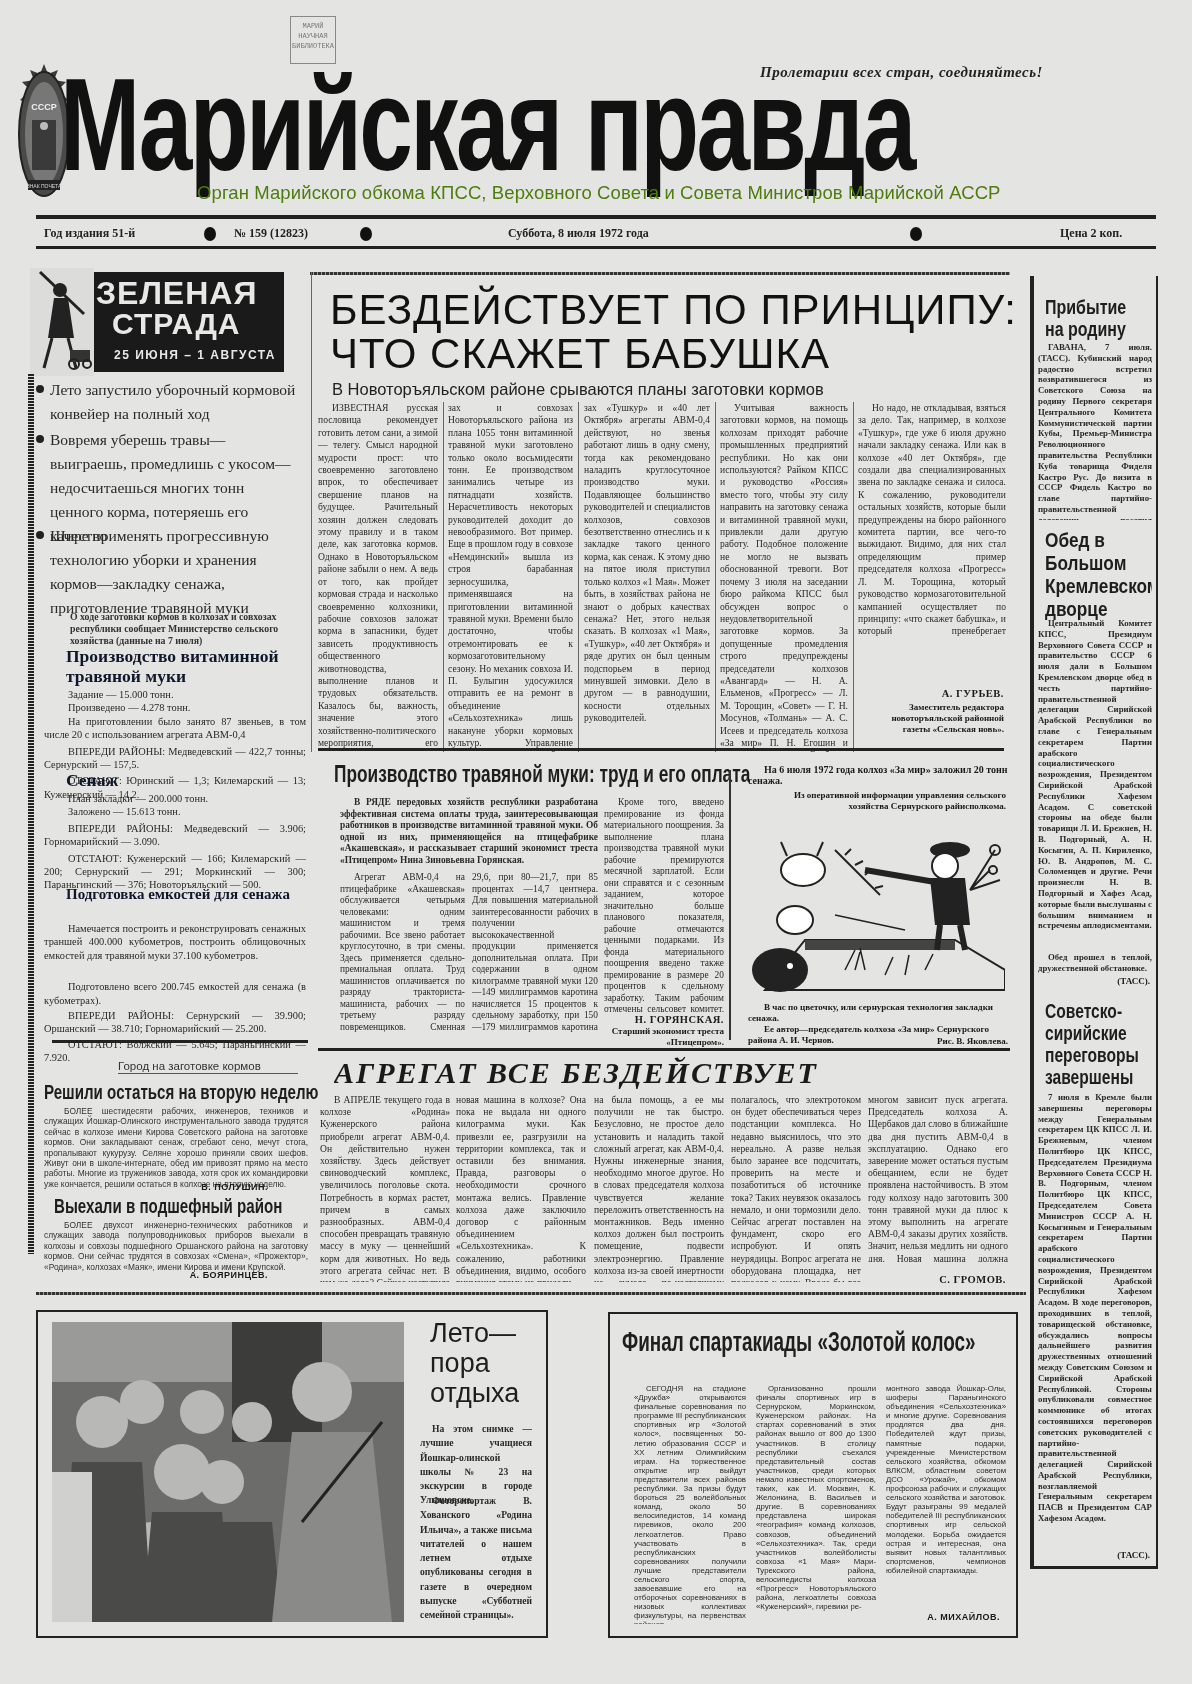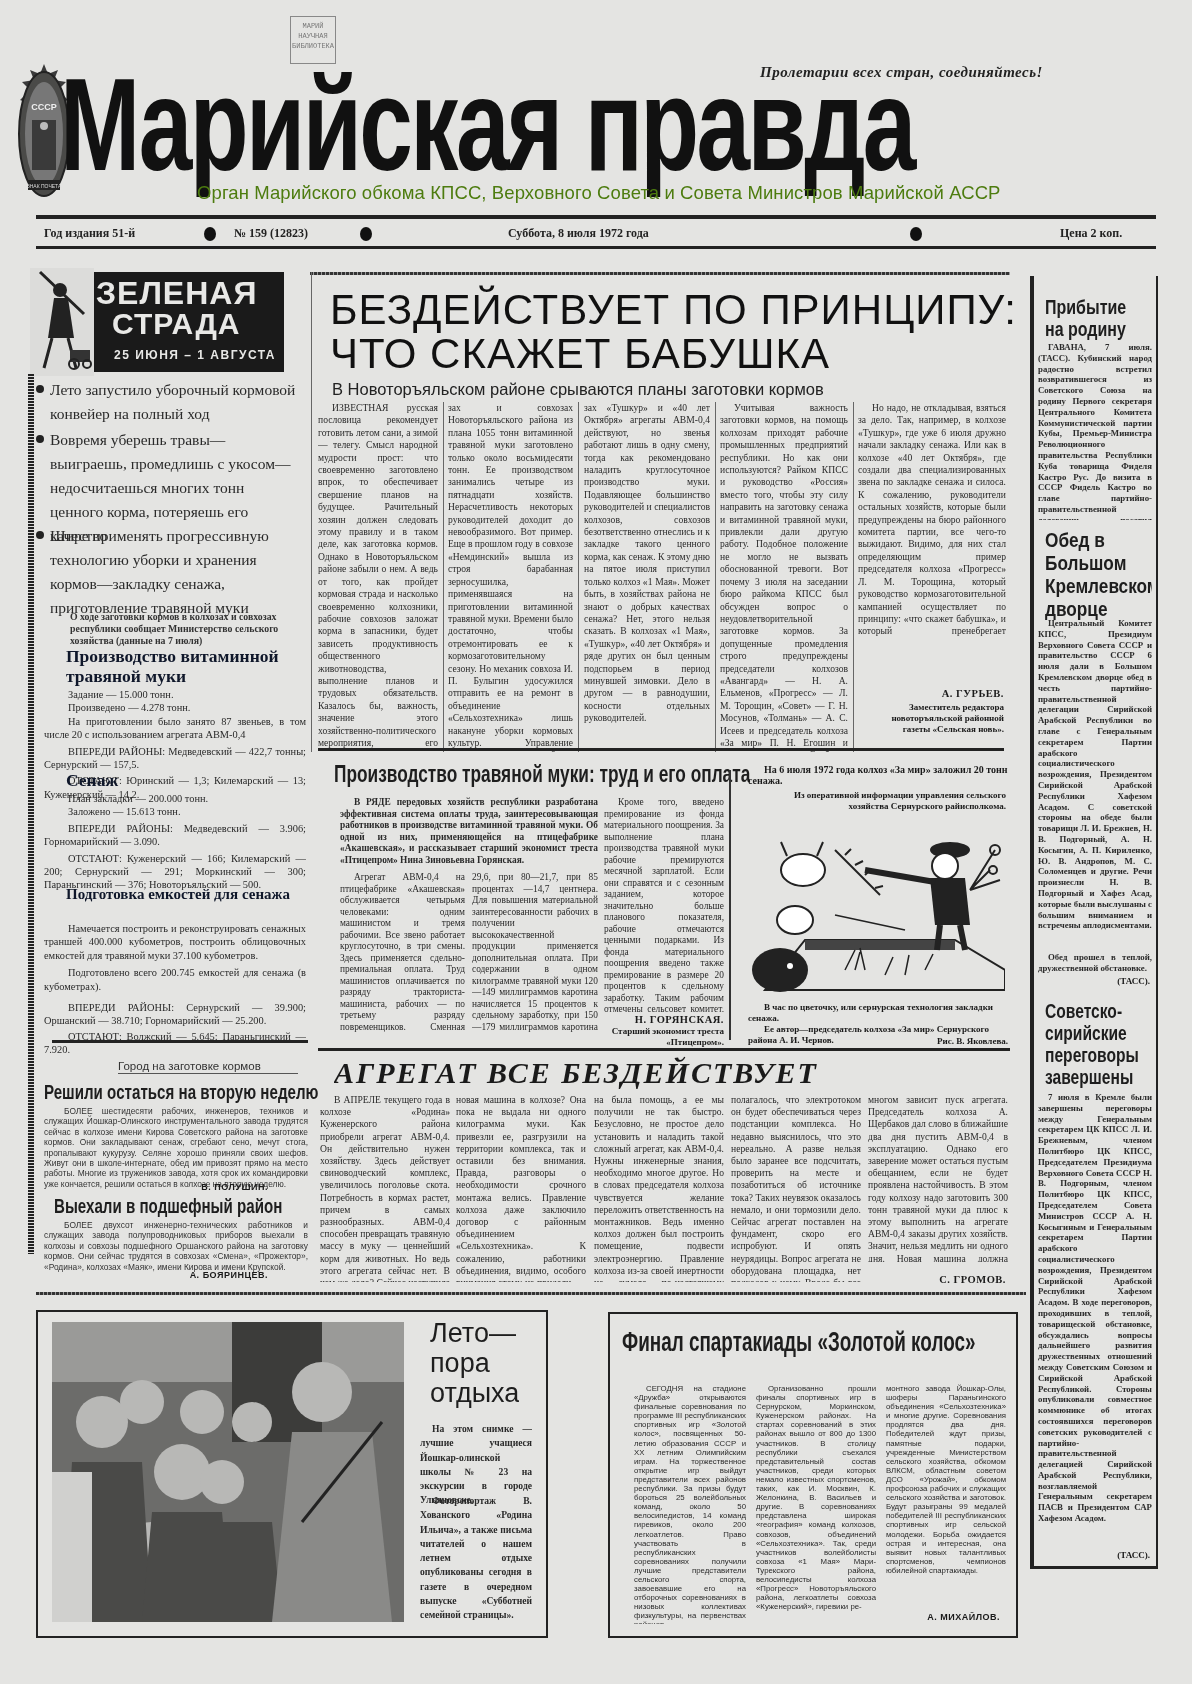--- a/index.html
+++ b/index.html
@@ -140,22 +140,22 @@
   <div class="col body-text" style="left:44px; top:792px; width:262px; font-size:10.4px; line-height:13.4px;">
     <p style="padding-left:24px;">План закладки — 200.000 тонн.</p>
     <p style="padding-left:24px;">Заложено — 15.613 тонн.</p>
     <p style="text-indent:24px; margin-top:3px;">ВПЕРЕДИ РАЙОНЫ: Медведевский — 3.906; Горномарийский — 3.090.</p>
     <p style="text-indent:24px; margin-top:3px;">ОТСТАЮТ: Куженерский — 166; Килемарский — 200; Сернурский — 291; Моркинский — 300; Параньгинский — 376; Новоторъяльский — 500.</p>
   </div>
 
   <div class="col h-serif" style="left:66px; top:884px; width:240px; font-size:15px; line-height:20px;">Подготовка емкостей для сенажа</div>
   <div class="col body-text" style="left:44px; top:922px; width:262px; font-size:10.4px; line-height:13.4px;">
     <p style="text-indent:24px;">Намечается построить и реконструировать сенажных траншей 400.000 кубометров, построить облицовочных емкостей для травяной муки 37.100 кубометров.</p>
-    <p style="text-indent:24px; margin-top:4px;">Подготовлено всего 200.745 емкостей для сенажа (в кубометрах).</p>
-    <p style="text-indent:24px; margin-top:8px;">ВПЕРЕДИ РАЙОНЫ: Сернурский — 39.900; Оршанский — 38.710; Горномарийский — 25.200.</p>
+    <p style="text-indent:24px; margin-top:18px;">Подготовлено всего 200.745 емкостей для сенажа (в кубометрах).</p>
+    <p style="text-indent:24px; margin-top:2px;">ВПЕРЕДИ РАЙОНЫ: Сернурский — 39.900; Оршанский — 38.710; Горномарийский — 25.200.</p>
     <p style="text-indent:24px; margin-top:2px;">ОТСТАЮТ: Волжский — 5.645; Параньгинский — 7.920.</p>
   </div>
 
   <div class="abs rule-thick" style="left:52px; top:1040px; width:256px; height:3px;"></div>
 
   <div class="col sans" style="left:118px; top:1060px; width:180px; font-size:11.5px; color:#333; border-bottom:1px solid #555; padding-bottom:1px;">Город на заготовке кормов</div>
 
   <div class="col h-cond" style="left:44px; top:1080px; font-size:21px; line-height:24px;">Решили остаться на вторую неделю</div>
   <div class="col sans" style="left:44px; top:1106px; width:264px; font-size:8.4px; line-height:10.4px; text-align:justify; text-indent:20px; color:#333;">БОЛЕЕ шестидесяти рабочих, инженеров, техников и служащих Йошкар-Олинского инструментального завода трудятся сейчас в колхозе имени Кирова Советского района на заготовке кормов. Они закладывают сенаж, сгребают сено, мечут стога, пропалывают кукурузу. Селяне хорошо приняли своих шефов. Живут они в школе-интернате, обед им привозят прямо на место работы. Многие из тружеников завода, хотя срок их командировки уже кончается, решили остаться в колхозе на вторую неделю.</div>
   <div class="col sans byline" style="left:150px; top:1182px; width:118px; font-size:9px;">В. ПОЛУШИН.</div>

